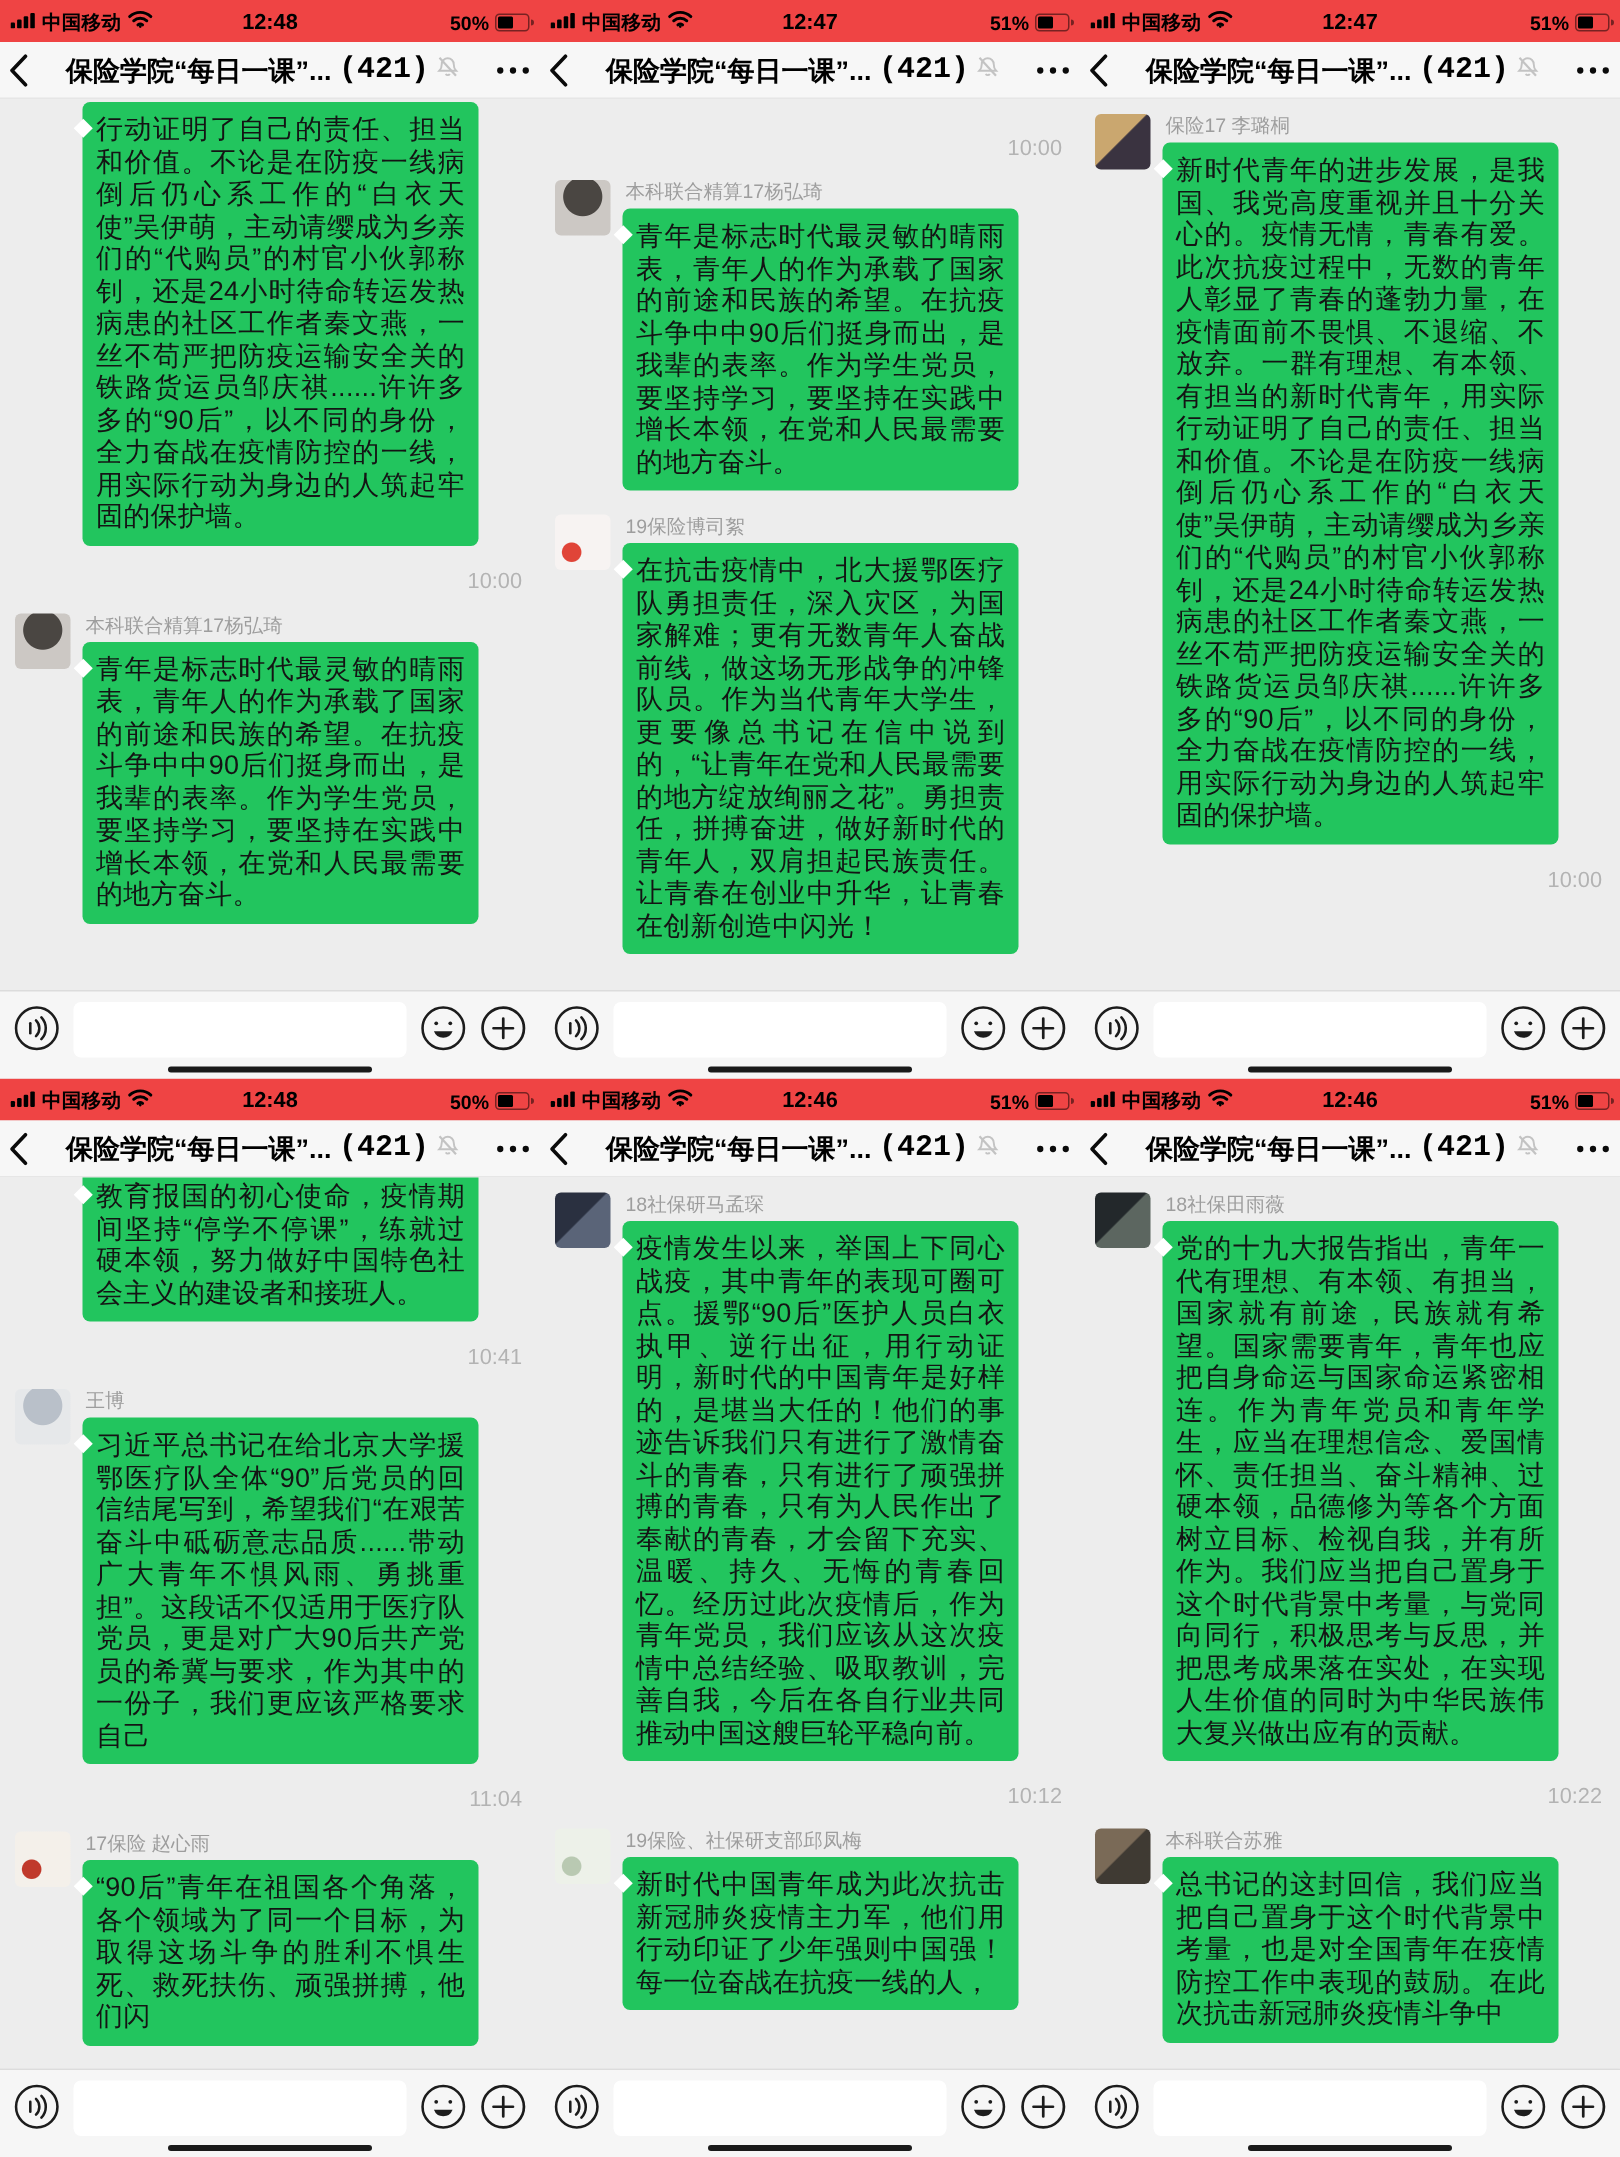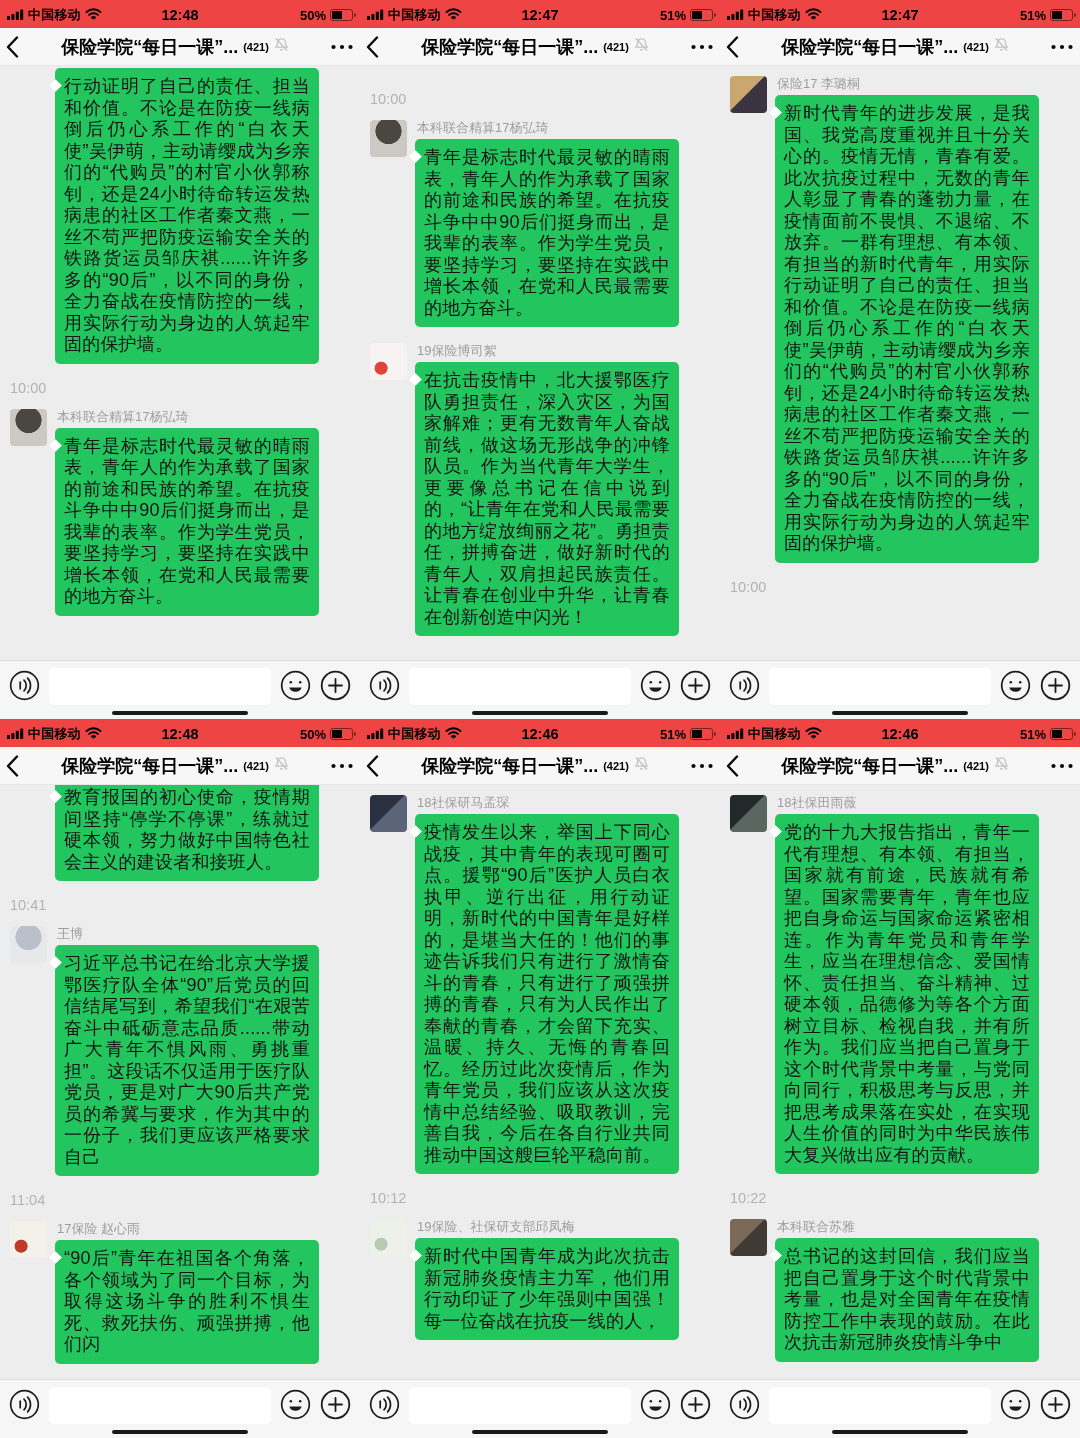--- a/index.html
+++ b/index.html
@@ -21,26 +21,26 @@
   .sb-right{display:flex;align-items:center;gap:4px;justify-content:flex-end;}
   .sb-batt-pct{font-size:13px;font-weight:600;padding-left:48px;}
   .batt{width:23px;height:11.5px;border:1px solid rgba(0,0,0,.5);border-radius:3px;position:relative;box-sizing:border-box;}
   .batt::after{content:"";position:absolute;right:-4px;top:2.5px;width:2px;height:4px;background:rgba(0,0,0,.5);border-radius:0 2px 2px 0;}
   .batt i{position:absolute;left:1px;top:1px;bottom:1px;background:#000;border-radius:1px;display:block;}
   
   .navbar{height:37px;background:#f7f7f7;display:flex;align-items:center;padding:0 6px;border-bottom:1px solid #e6e6e6;}
   .back-btn{width:20px;height:26px;display:flex;align-items:center;justify-content:flex-start;flex:none;cursor:pointer;}
   .nav-center{flex:1;display:flex;align-items:center;justify-content:center;gap:5px;min-width:0;}
   .nav-title{font-size:18px;font-weight:700;color:#000;white-space:nowrap;}
-  .nav-count{font-size:11px;font-weight:700;color:#000;}
+  .nav-count{font-size:20px;font-weight:700;color:#000;font-family:Liberation Mono, monospace;}
   .mute{flex:none;opacity:.55;}
   .more-btn{width:30px;height:26px;display:flex;align-items:center;justify-content:flex-end;flex:none;cursor:pointer;}
   
   .chat{flex:1;overflow:hidden;background:#ededed;padding:10px 12px 0 10px;}
-  .tstamp{text-align:left;color:#b3b3b3;font-size:14.5px;margin:15px 0 13px;}
+  .tstamp{text-align:right;color:#b3b3b3;font-size:14.5px;margin:15px 0 13px;}
   .msg{display:flex;align-items:flex-start;margin-bottom:16px;}
   .avatar{width:37px;height:37px;border-radius:4px;margin-right:8px;flex:none;background:#ccc;}
   .avatar.ghost{visibility:hidden;}
   .mbody{max-width:264px;min-width:0;}
   .sender{font-size:13px;color:#9d9d9d;margin:0 0 4px 2px;line-height:15px;white-space:nowrap;overflow:hidden;}
   .bubble{background:#22c55e;border-radius:5px;padding:8px 9px;font-size:18px;line-height:21.5px;color:#141414;position:relative;letter-spacing:.2px;text-align:justify;word-break:break-all;}
   .bubble::before{content:"";position:absolute;left:-4px;top:13px;width:9px;height:9px;background:#fff;transform:rotate(45deg);}
   
   .inputbar{height:59px;background:#f6f6f6;border-top:1px solid #dcdcdc;display:flex;gap:9px;padding:7px 9px 0;position:relative;flex:none;box-sizing:border-box;}
   .icon-btn{width:31px;height:31px;flex:none;margin-top:2px;cursor:pointer;}

